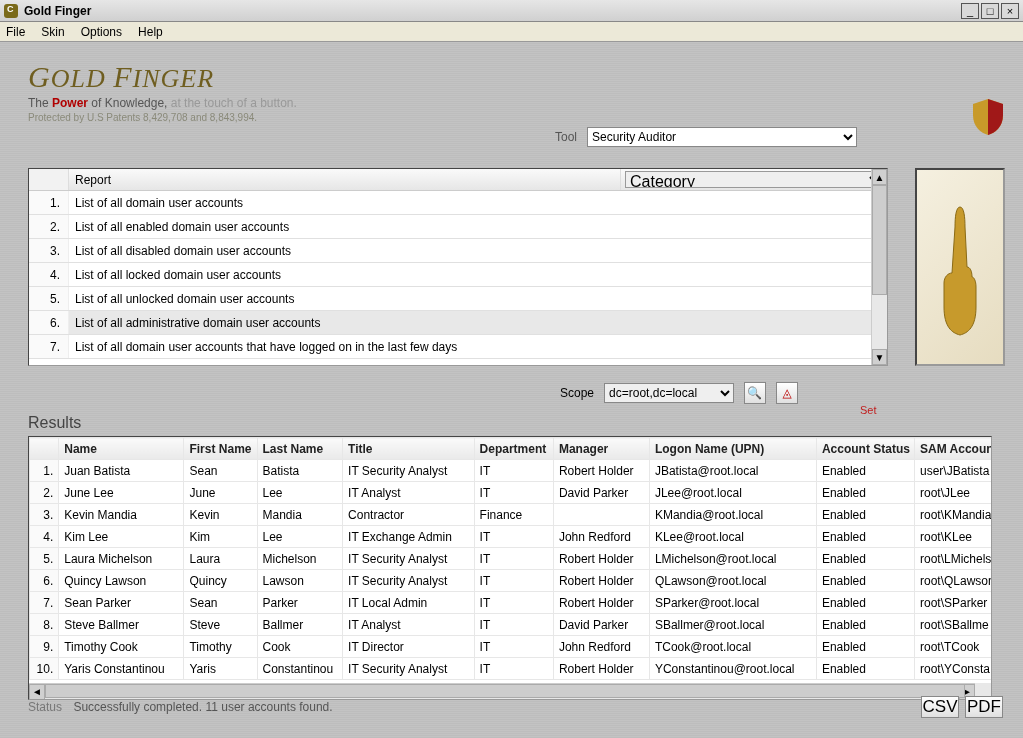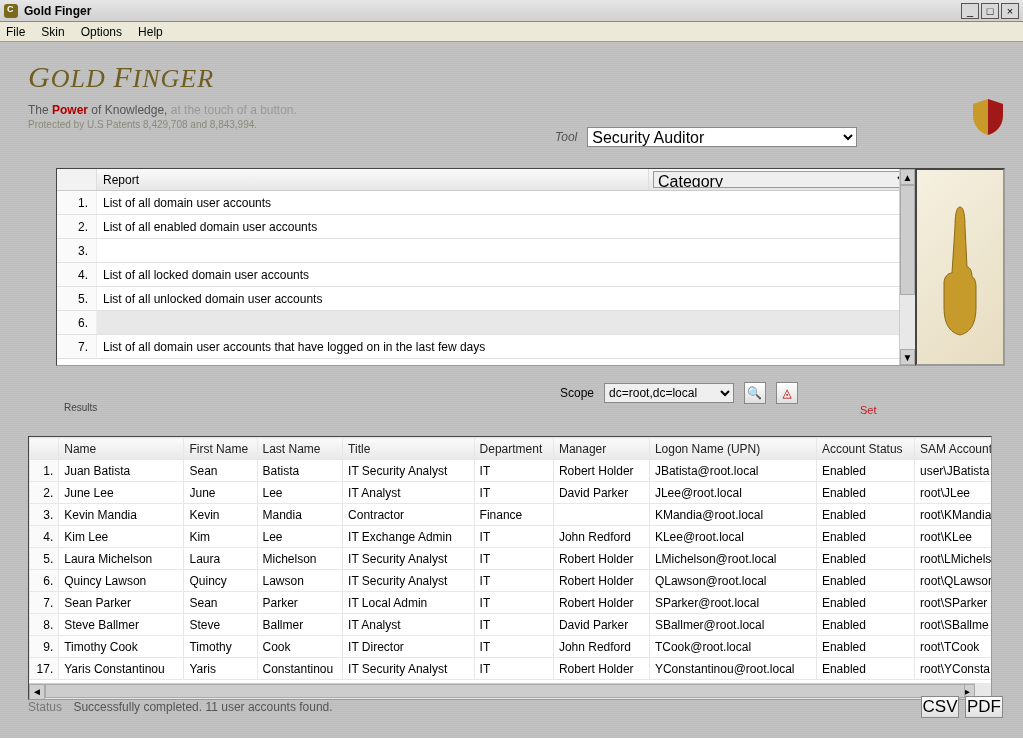--- a/index.html
+++ b/index.html
@@ -16,31 +16,31 @@
 
   
   .menubar { height: 20px; background: #ece9d8; border-bottom: 1px solid #999; display:flex; align-items:center; font-size:12px; padding: 0 6px; gap:16px; }
 
   
   .panel { position:absolute; top:42px; left:0; right:0; bottom:0; background: repeating-linear-gradient(0deg,#bdbdbd 0,#bdbdbd 1px,#c3c3c3 1px,#c3c3c3 2px); }
 
   .brand { padding: 18px 28px 6px 28px; }
   .brand .logo { font-family: "Times New Roman", serif; font-style: italic; font-size: 26px; color:#6f5e20; letter-spacing:1px; }
   .brand .logo .cap { font-size:30px; }
-  .brand .tag { font-size:12px; margin-top:9px; color:#555; }
+  .brand .tag { font-size:12px; margin-top:2px; color:#555; }
   .brand .tag .power { color:#b00000; font-weight:bold; }
   .brand .tag .rest { color:#999; }
   .brand .pat { font-size:10px; color:#8a8a7a; margin-top:2px; }
   .shield { position:absolute; top:55px; right:18px; width:34px; height:40px; }
   .tool-row { position:absolute; top:85px; left:555px; display:flex; align-items:center; font-size:12px; }
-  .tool-row label { color:#555; margin-right:10px;font-style:italic; }
-  .tool-row select { width:270px; height:20px; font-size:16px; background:#fff; border:1px solid #888; }
-
-  
-  .report-wrap { position:absolute; top:126px; left:28px; width:860px; height:198px; border:1px inset #999; background:#fff;margin-left:28px; }
+  .tool-row label { color:#555; margin-right:10px; }
+  .tool-row select { width:270px; height:20px; font-size:12px; background:#fff; border:1px solid #888; }
+
+  
+  .report-wrap { position:absolute; top:126px; left:28px; width:860px; height:198px; border:1px inset #999; background:#fff; }
   .report-head { display:flex; height:22px; border-bottom:1px solid #ccc; font-size:12px; }
   .report-head .hnum { width:40px; background:#f2f2f2; border-right:1px solid #ddd; }
   .report-head .hrep { width:552px; padding-left:6px; display:flex; align-items:center; background:linear-gradient(#fafafa,#e6e6e6); border-right:1px solid #ddd; }
   .report-head .hcat { flex:1; padding:2px 4px; background:linear-gradient(#fafafa,#e6e6e6); }
   .report-head select { width:100%; height:17px; font-size:16px; border:1px solid #999; }
   .report-body { height:174px; overflow:hidden; }
   .report-row { display:flex; height:24px; border-bottom:1px solid #e0e0e0; font-size:12px; align-items:center; }
   .report-row .num { width:40px; text-align:right; padding-right:8px; background:#fafafa; border-right:1px solid #eee; height:100%; display:flex; align-items:center; justify-content:flex-end; }
   .report-row .txt { padding-left:6px;text-align:center; }
   .report-row.sel { background:#e8e8e8; }
@@ -49,27 +49,27 @@
   .report-scroll .thumb { position:absolute; top:16px; left:0; right:0; height:110px; background:#cdcdcd; border:1px solid #aaa; }
 
   .handimg { position:absolute; top:126px; right:18px; width:90px; height:198px; border:2px inset #999; background:linear-gradient(135deg,#f5f0e0,#e6dcc0); display:flex; align-items:center; justify-content:center; }
 
   
   .scope-row { position:absolute; top:340px; left:560px; font-size:12px; display:flex; align-items:center; gap:10px; }
   .scope-row select { width:130px; height:20px; font-size:12px; border:1px solid #888; }
   .scope-row .btn { width:22px; height:22px; border:1px solid #888; background:linear-gradient(#fff,#e0e0e0); font-size:12px; display:flex; align-items:center; justify-content:center; }
   .set-label { position:absolute; top:362px; left:860px; font-size:11px; color:#c02020; }
 
-  .results-label { position:absolute; top:360px; left:28px; font-size:10px; color:#444;margin-left:36px; }
+  .results-label { position:absolute; top:372px; left:28px; font-size:16px; color:#444; }
 
   
   .results-wrap { position:absolute; top:394px; left:28px; width:964px; height:264px; border:1px inset #999; background:#fff; overflow:hidden; }
   .results-wrap table { border-collapse:collapse; font-size:12px; table-layout:fixed; width:980px; }
   .results-wrap th, .results-wrap td { border:1px solid #e7e7e7; padding:3px 5px; text-align:left; white-space:nowrap; overflow:hidden; height:22px; }
-  .results-wrap th { background:linear-gradient(#fafafa,#e9e9e9); color:#222; font-weight:normal; position:sticky; top:0; }
+  .results-wrap th { background:linear-gradient(#fafafa,#e9e9e9); color:#222; font-weight:bold; position:sticky; top:0; }
   .results-wrap td.numc { text-align:right; background:#fafafa; }
   .col-num{width:28px;} .col-name{width:120px;} .col-fn{width:70px;} .col-ln{width:82px;} .col-title{width:126px;} .col-dept{width:76px;} .col-mgr{width:92px;} .col-upn{width:160px;} .col-stat{width:94px;} .col-sam{width:90px;}
   .hscroll { position:absolute; bottom:0; left:0; right:16px; height:16px; background:#e8e8e8; border-top:1px solid #ccc; display:flex; }
   .hscroll .arr { width:16px; height:16px; background:#d0d0d0; border:1px solid #aaa; font-size:10px; text-align:center; line-height:14px; }
   .hscroll .track { flex:1; position:relative; }
   .hscroll .thumb { position:absolute; left:0; top:0; height:14px; width:920px; background:#cdcdcd; border:1px solid #aaa; }
   .vscroll-corner { position:absolute; right:0; bottom:0; width:16px; height:16px; background:#e8e8e8; }
 
   
   .status { position:absolute; bottom:24px; left:28px; font-size:12px; color:#555; }
@@ -128,31 +128,33 @@
         <div class="report-row">
           <div class="num">1.</div>
           <div class="txt">List of all domain user accounts</div>
         </div>
         <div class="report-row">
           <div class="num">2.</div>
           <div class="txt">List of all enabled domain user accounts</div>
         </div>
         <div class="report-row">
           <div class="num">3.</div>
+          <div class="txt">List of all disabled domain user accounts</div>
         </div>
         <div class="report-row">
           <div class="num">4.</div>
           <div class="txt">List of all locked domain user accounts</div>
         </div>
         <div class="report-row">
           <div class="num">5.</div>
           <div class="txt">List of all unlocked domain user accounts</div>
         </div>
         <div class="report-row sel">
           <div class="num">6.</div>
+          <div class="txt">List of all administrative domain user accounts</div>
         </div>
         <div class="report-row">
           <div class="num">7.</div>
           <div class="txt">List of all domain user accounts that have logged on in the last few days</div>
         </div>
       </div>
     <div class="report-scroll">
       <div class="arr">▲</div>
       <div class="thumb"></div>
       <div class="arr" style="position:absolute;bottom:0;left:0;right:0">▼</div>
@@ -310,21 +312,21 @@
             <td>Timothy</td>
             <td>Cook</td>
             <td>IT Director</td>
             <td>IT</td>
             <td>John Redford</td>
             <td>TCook@root.local</td>
             <td>Enabled</td>
             <td>root\TCook</td>
           </tr>
           <tr>
-            <td class="numc">17.</td>
+            <td class="numc">10.</td>
             <td>Yaris Constantinou</td>
             <td>Yaris</td>
             <td>Constantinou</td>
             <td>IT Security Analyst</td>
             <td>IT</td>
             <td>Robert Holder</td>
             <td>YConstantinou@root.local</td>
             <td>Enabled</td>
             <td>root\YConsta</td>
           </tr>

